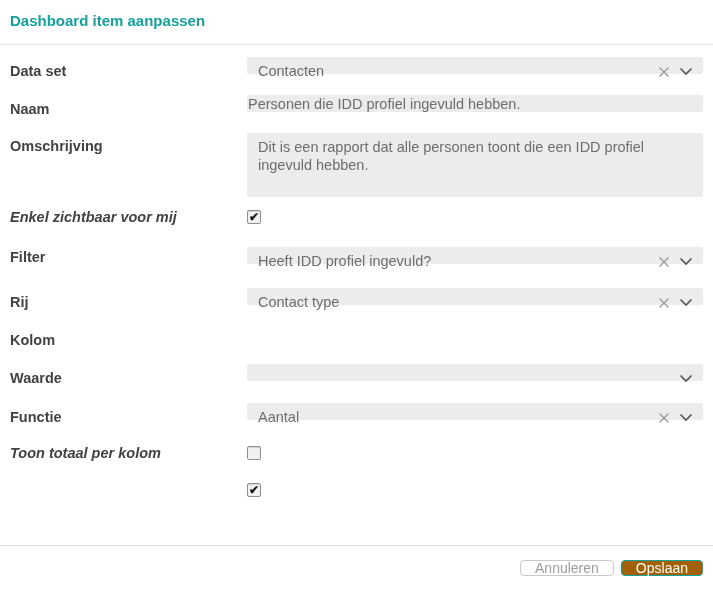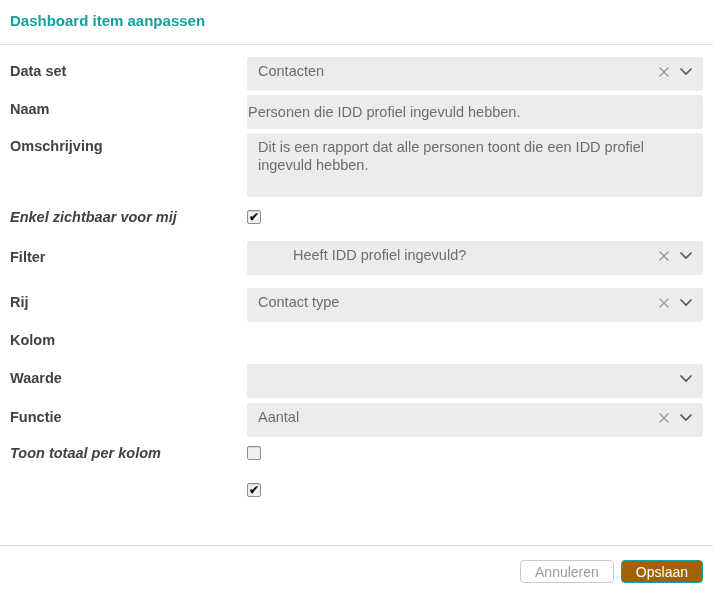--- a/index.html
+++ b/index.html
@@ -26,21 +26,21 @@
 
   .row-label {
     position: absolute; left: 10px;
     font-size: 14.5px; font-weight: 600; color: #424242;
     line-height: 29px; white-space: nowrap;
   }
   .row-label.top-align { line-height: 26px; }
   .row-label.cb-align { line-height: 15px; font-style: italic; }
 
   .field {
-    position: absolute; left: 247px; width: 456px; height: 34px;
+    position: absolute; left: 247px; width: 456px; height: 17px;
     background: #ececec; border: none; border-radius: 2px;
   }
   .select-field { cursor: pointer; }
   .field .value {
     display: block; padding: 0 60px 0 11px; line-height: 29px;
     font-size: 14.5px; color: #6d6d6d;
     white-space: nowrap; overflow: hidden; text-overflow: ellipsis;
   }
   input.field {
     padding: 0 1px; font-family: "Liberation Sans", sans-serif;
@@ -69,21 +69,21 @@
     color: #111; box-shadow: inset 0 1px 1px rgba(0,0,0,0.12);
   }
   .checkbox .mark { visibility: hidden; font-weight: bold; }
   .checkbox.checked .mark { visibility: visible; }
 
   .footer-buttons {
     position: absolute; top: 560px; right: 10px;
     display: flex; gap: 7px;
   }
   .btn {
-    height: 23px; border-radius: 4px; font-size: 14px;
+    height: 16px; border-radius: 4px; font-size: 14px;
     font-family: "Liberation Sans", sans-serif;
     display: inline-flex; align-items: center; justify-content: center;
     padding: 0 14px; cursor: pointer; border: 1px solid transparent;
   }
   .btn-cancel { background: #ffffff; border-color: #c9c9c9; color: #9d9d9d; }
   .btn-save { background: #a16207; border-color: #16a29c; color: #ffffff; }
 </style>
 </head>
 <body>
 
@@ -110,21 +110,21 @@
   <div class="row-label" style="top:95px;">Naam</div>
   <input class="field" style="top: 95px;" type="text" value="Personen die IDD profiel ingevuld hebben.">
 
   <div class="row-label top-align" style="top:133px;">Omschrijving</div>
   <textarea class="field" style="top: 133px;">Dit is een rapport dat alle personen toont die een IDD profiel ingevuld hebben.</textarea>
 
   <div class="row-label cb-align" style="top:210px;">Enkel zichtbaar voor mij</div>
   <div class="checkbox checked" style="top:210px;"><span class="mark">✔</span></div>
 
   <div class="row-label" style="top:243px;">Filter</div>
-  <div class="field select-field" style="top:241px;padding-left:35px;">
+  <div class="field select-field" style="top:247px;">
     <span class="value">Heeft IDD profiel ingevuld?</span>
     <span class="icon-btn clear">
       <svg width="12" height="12" viewBox="0 0 12 12">
           <path d="M1.5 1.5 L10.5 10.5 M10.5 1.5 L1.5 10.5" stroke="#9a9a9a" stroke-width="1.4" fill="none"></path>
         </svg>
     </span>
     <span class="icon-btn caret">
       <svg width="14" height="9" viewBox="0 0 14 9">
           <path d="M1.5 1.5 L7 7 L12.5 1.5" stroke="#555555" stroke-width="1.6" fill="none"></path>
         </svg>

